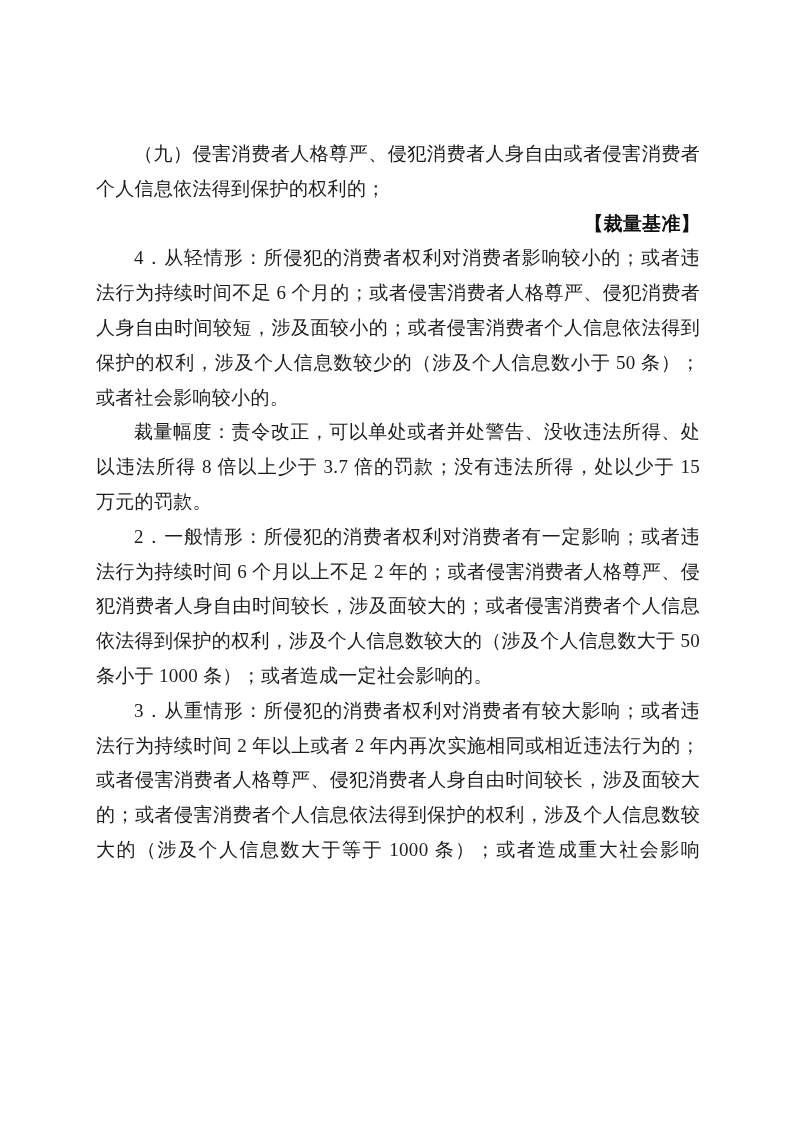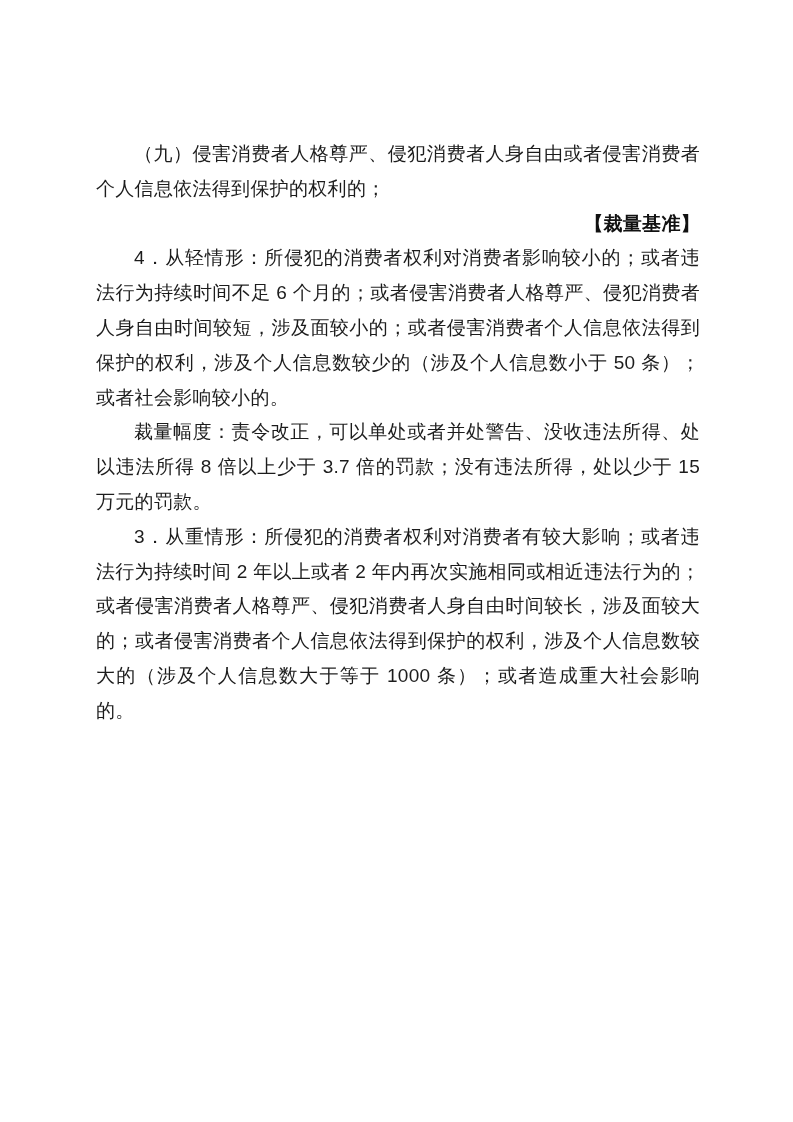--- a/index.html
+++ b/index.html
@@ -6,21 +6,21 @@
     margin: 0;
     padding: 0;
     background: #ffffff;
   }
   .page {
     position: relative;
     width: 793px;
     height: 867px;
     background: #ffffff;
     overflow: hidden;
-    font-family: Liberation Sans, sans-serif;
+    font-family: Liberation Serif, serif;
     color: #1c1c1c;
   }
   .content {
     position: absolute;
     left: 96px;
     top: 137px;
     width: 604px;
   }
   .para {
     margin: 0;
@@ -48,16 +48,17 @@
 </style>
 </head>
 <body>
 
 <div class="page">
   <div class="content">
     <p class="para">（九）侵害消费者人格尊严、侵犯消费者人身自由或者侵害消费者个人信息依法得到保护的权利的；</p>
     <p class="para heading">【裁量基准】</p>
     <p class="para">4．从轻情形：所侵犯的消费者权利对消费者影响较小的；或者违法行为持续时间不足 6 个月的；或者侵害消费者人格尊严、侵犯消费者人身自由时间较短，涉及面较小的；或者侵害消费者个人信息依法得到保护的权利，涉及个人信息数较少的（涉及个人信息数小于 50 条）；或者社会影响较小的。</p>
     <p class="para">裁量幅度：责令改正，可以单处或者并处警告、没收违法所得、处以违法所得 8 倍以上少于 3.7 倍的罚款；没有违法所得，处以少于 15 万元的罚款。</p>
+    <p class="para">2．一般情形：所侵犯的消费者权利对消费者有一定影响；或者违法行为持续时间 6 个月以上不足 2 年的；或者侵害消费者人格尊严、侵犯消费者人身自由时间较长，涉及面较大的；或者侵害消费者个人信息依法得到保护的权利，涉及个人信息数较大的（涉及个人信息数大于 50 条小于 1000 条）；或者造成一定社会影响的。</p>
     <p class="para">3．从重情形：所侵犯的消费者权利对消费者有较大影响；或者违法行为持续时间 2 年以上或者 2 年内再次实施相同或相近违法行为的；或者侵害消费者人格尊严、侵犯消费者人身自由时间较长，涉及面较大的；或者侵害消费者个人信息依法得到保护的权利，涉及个人信息数较大的（涉及个人信息数大于等于 1000 条）；或者造成重大社会影响的。</p>
   </div>
   <div class="page-number">— 109 —</div>
 </div>
 
 </body></html>

